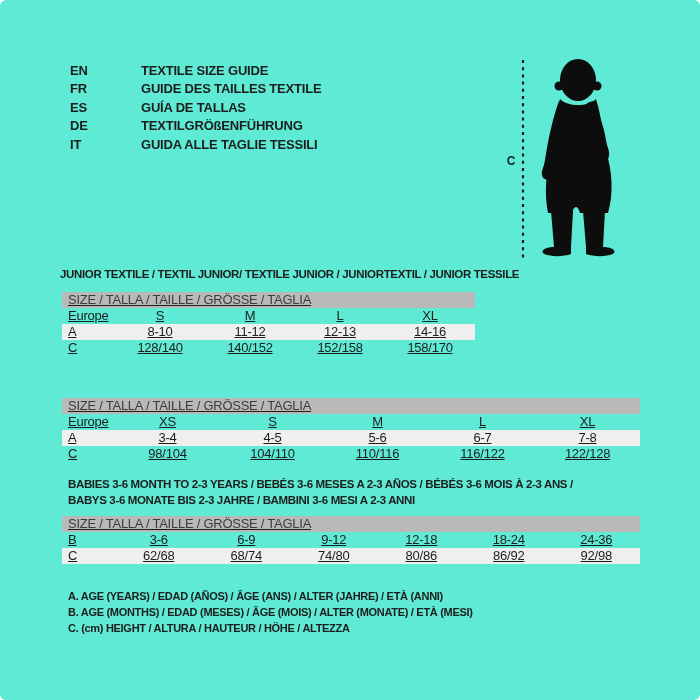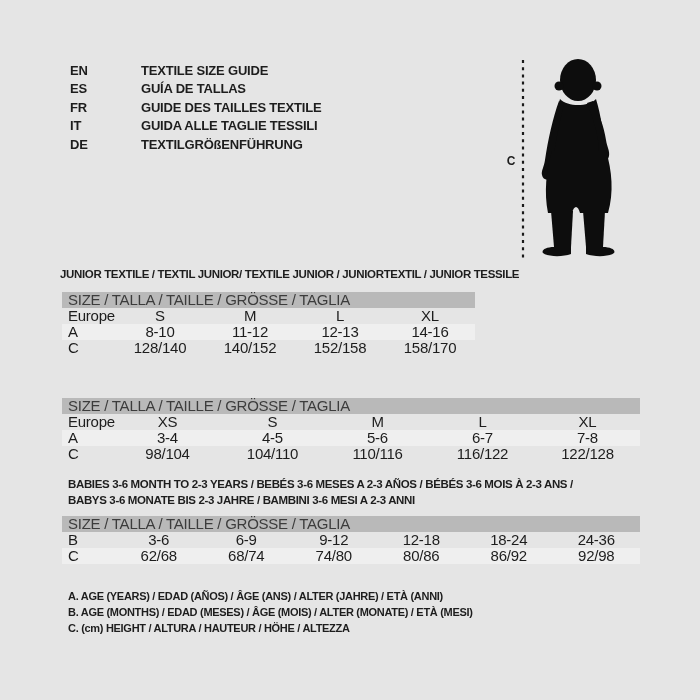--- a/index.html
+++ b/index.html
@@ -1,65 +1,65 @@
 <!DOCTYPE html>
 <html><head>
 <meta charset="utf-8">
 <style>
   html,body{margin:0;padding:0;background:#ffffff;}
   .canvas{
-    position:relative;width:700px;height:700px;background:#e5e5e5;
-    font-family:"Liberation Sans","DejaVu Sans",sans-serif;color:#1d1d1d;overflow:hidden;
+    position:relative;width:700px;height:700px;background:#5eead4;
+    font-family:"Liberation Sans","DejaVu Sans",sans-serif;color:#1d1d1d;overflow:hidden;border-radius:6px;
   }
   
   .langs{position:absolute;left:70px;top:62px;font-size:13px;font-weight:bold;letter-spacing:-0.2px;}
   .lang-row{display:flex;height:18.4px;line-height:18.4px;}
   .lang-code{width:38px;}
   .lang-label{white-space:nowrap;margin-left:33px;}
   
   .figure-svg{position:absolute;left:505px;top:55px;}
   .c-label{position:absolute;left:502px;top:154px;width:18px;text-align:center;font-size:12px;font-weight:bold;}
   
   .sec-heading{position:absolute;font-size:11.5px;font-weight:bold;letter-spacing:-0.35px;white-space:nowrap;line-height:16.3px;}
   .sub{font-size:8px;vertical-align:-2.5px;letter-spacing:-0.2px;}
   
-  .tbl{position:absolute;font-size:15px;letter-spacing:-0.25px;}
+  .tbl{position:absolute;font-size:13px;letter-spacing:-0.25px;text-decoration:underline;}
   .bar{height:16px;line-height:16px;background:#b9b9b9;color:#3c3c3c;padding-left:6px;white-space:nowrap;}
   .trow{display:flex;height:16px;line-height:16px;}
   .trow.alt{background:#efefef;}
   .lbl{width:53px;padding-left:6px;box-sizing:border-box;flex:none;}
   .cell{flex:1;text-align:center;}
   
   .footnotes{position:absolute;left:68px;top:588px;font-size:11px;font-weight:bold;line-height:16.2px;letter-spacing:-0.3px;white-space:nowrap;}
 </style>
 </head>
 <body>
 
 <div class="canvas">
 
   <div class="langs">
     <div class="lang-row">
       <span class="lang-code">EN</span>
       <span class="lang-label">TEXTILE SIZE GUIDE</span>
     </div>
     <div class="lang-row">
+      <span class="lang-code">FR</span>
+      <span class="lang-label">GUIDE DES TAILLES TEXTILE</span>
+    </div>
+    <div class="lang-row">
       <span class="lang-code">ES</span>
       <span class="lang-label">GUÍA DE TALLAS</span>
     </div>
     <div class="lang-row">
-      <span class="lang-code">FR</span>
-      <span class="lang-label">GUIDE DES TAILLES TEXTILE</span>
+      <span class="lang-code">DE</span>
+      <span class="lang-label">TEXTILGRÖßENFÜHRUNG</span>
     </div>
     <div class="lang-row">
       <span class="lang-code">IT</span>
       <span class="lang-label">GUIDA ALLE TAGLIE TESSILI</span>
-    </div>
-    <div class="lang-row">
-      <span class="lang-code">DE</span>
-      <span class="lang-label">TEXTILGRÖßENFÜHRUNG</span>
     </div>
   </div>
 
   <svg class="figure-svg" width="125" height="208" viewBox="0 0 125 208" aria-hidden="true">
     <line x1="18" y1="5" x2="18" y2="203" stroke="#1a1a1a" stroke-width="2.2" stroke-dasharray="3 4.2"></line>
     <g fill="#0d0d0d" transform="translate(23,0)">
       <ellipse cx="50" cy="25" rx="18" ry="21"></ellipse>
       <circle cx="31" cy="31" r="4.5"></circle>
       <circle cx="69" cy="31" r="4.5"></circle>
       <path d="M32,44 C27,60 24,80 24,100 L76,100 C76,80 73,60 68,44 C60,52 40,52 32,44 Z"></path>

